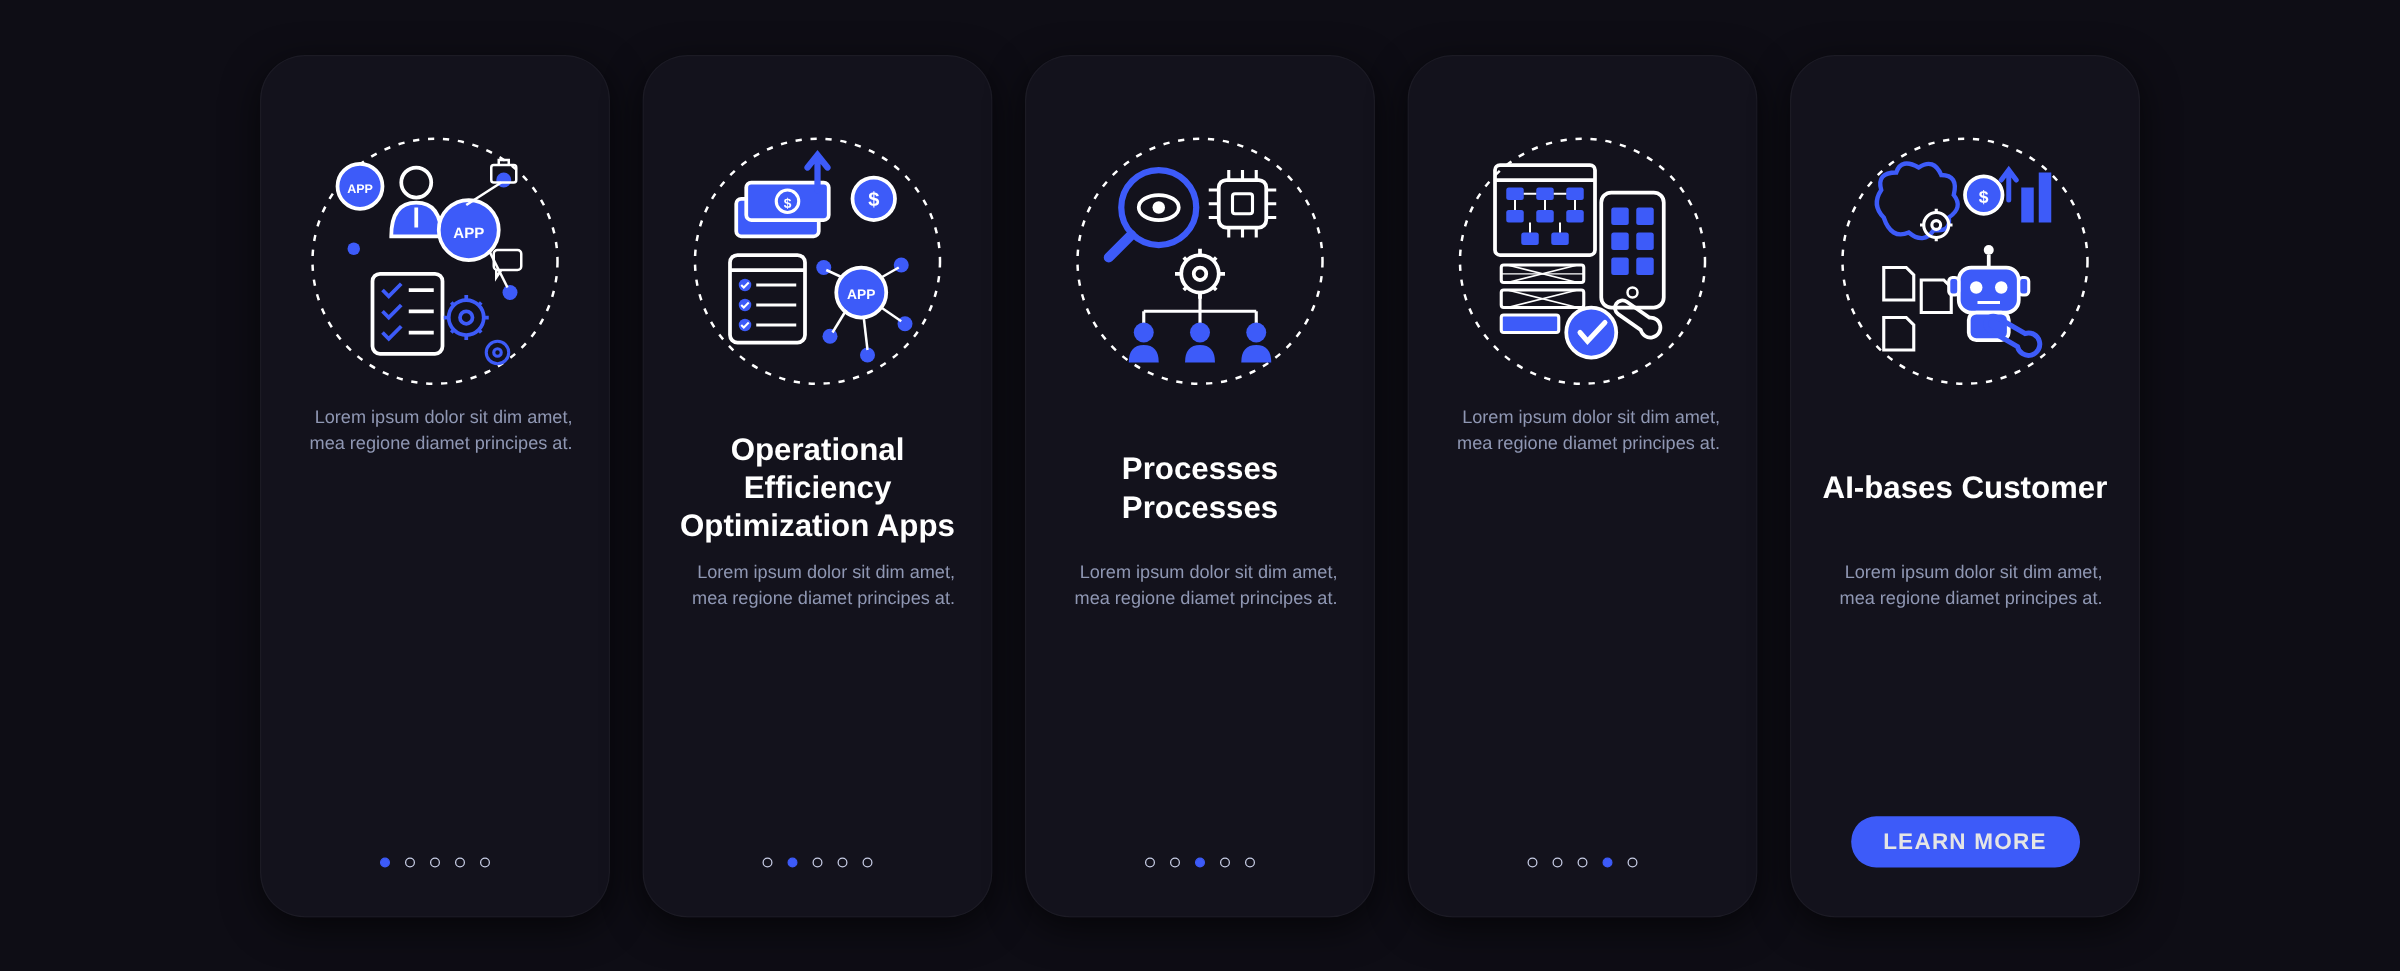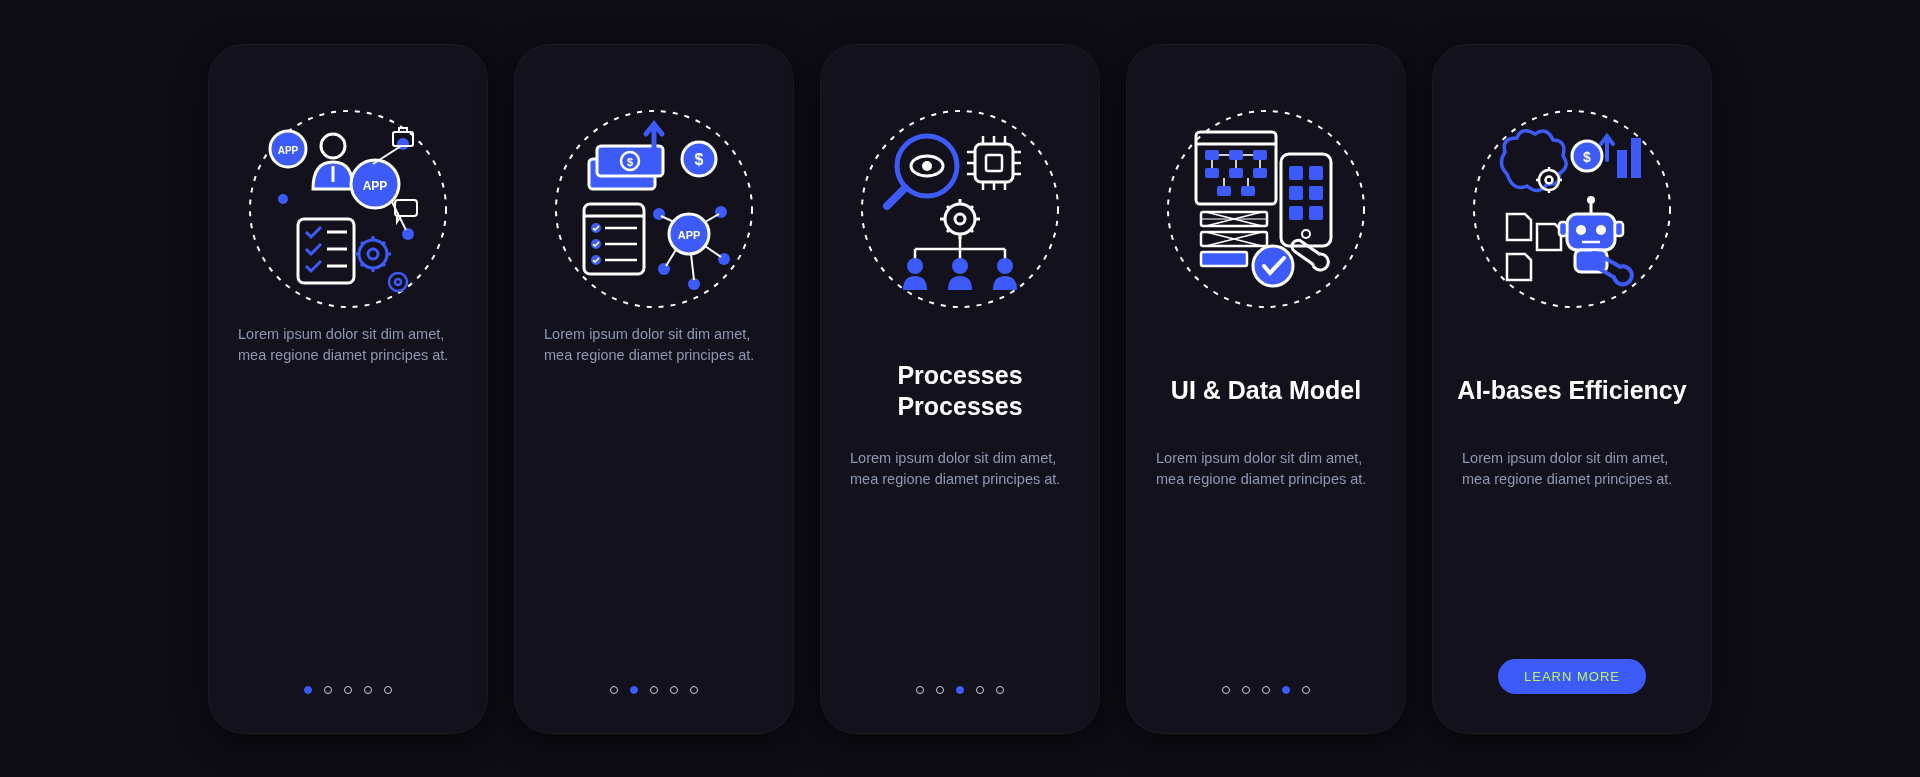--- a/index.html
+++ b/index.html
@@ -46,21 +46,21 @@
     line-height: 1.22;
     margin-top: 30px;
     min-height: 94px;
     display:flex;
     align-items:center;
     justify-content:center;
   }
   .desc {
     color: #8f97b3;
     font-size: 14.5px;
-    text-align: left;
+    text-align: right;
     line-height: 1.45;
     margin-top: 10px;
     padding: 0 6px;
   }
   .dots {
     display: flex;
     gap: 12px;
     margin-top: auto;
   }
   .dot {
@@ -69,23 +69,23 @@
     border-radius: 50%;
     border: 1.5px solid #c8cee6;
     background: transparent;
   }
   .dot.active {
     background: #3d5bf9;
     border-color: #3d5bf9;
   }
   .learn-btn {
     background: #3d5bf9;
-    color: #bef264;
-    font-size: 13px;
-    font-weight: 400;
+    color: #e5e5e5;
+    font-size: 18px;
+    font-weight: 700;
     letter-spacing: 1px;
     border: none;
     border-radius: 20px;
     padding: 10px 26px;
     margin-top: auto;
     cursor: pointer;
   }
 </style>
 </head>
 <body>
@@ -188,20 +188,21 @@
         <circle cx="175" cy="155" r="6" fill="#3d5bf9"></circle>
         <circle cx="115" cy="165" r="6" fill="#3d5bf9"></circle>
         <circle cx="145" cy="180" r="6" fill="#3d5bf9"></circle>
         <line x1="125" y1="118" x2="112" y2="112" stroke="#fff" stroke-width="2"></line>
         <line x1="156" y1="118" x2="170" y2="110" stroke="#fff" stroke-width="2"></line>
         <line x1="156" y1="142" x2="172" y2="153" stroke="#fff" stroke-width="2"></line>
         <line x1="128" y1="144" x2="117" y2="162" stroke="#fff" stroke-width="2"></line>
         <line x1="142" y1="150" x2="145" y2="176" stroke="#fff" stroke-width="2"></line>
       </svg>
     </div>
+    <h3 class="title">Operational Efficiency Optimization Apps</h3>
     <p class="desc">Lorem ipsum dolor sit dim amet, mea regione diamet principes at.</p>
     <div class="dots">
       <span class="dot"></span>
       <span class="dot active"></span>
       <span class="dot"></span>
       <span class="dot"></span>
       <span class="dot"></span>
     </div>
   </div>
 
@@ -319,21 +320,20 @@
         <rect x="40" y="148" width="46" height="14" rx="2" fill="#3d5bf9" stroke="#fff" stroke-width="2.5"></rect>
 
         <circle cx="112" cy="162" r="20" fill="#3d5bf9" stroke="#fff" stroke-width="3"></circle>
         <path d="M103 162 l6 7 l14 -15" fill="none" stroke="#fff" stroke-width="4" stroke-linecap="round"></path>
 
         <g transform="translate(155,155) rotate(35)">
           <path d="M0 -6 a8 8 0 1 1 0 12 l-22 0 a4 4 0 0 1 0 -12 z" fill="none" stroke="#fff" stroke-width="3"></path>
         </g>
       </svg>
     </div>
-    <h3 class="title">UI &amp; Data Model</h3>
     <p class="desc">Lorem ipsum dolor sit dim amet, mea regione diamet principes at.</p>
     <div class="dots">
       <span class="dot"></span>
       <span class="dot"></span>
       <span class="dot"></span>
       <span class="dot active"></span>
       <span class="dot"></span>
     </div>
   </div>
 
@@ -375,18 +375,18 @@
         <circle cx="124" cy="96" r="4" fill="#fff"></circle>
         <rect x="92" y="118" width="8" height="14" rx="3" fill="#3d5bf9" stroke="#fff" stroke-width="2.5"></rect>
         <rect x="148" y="118" width="8" height="14" rx="3" fill="#3d5bf9" stroke="#fff" stroke-width="2.5"></rect>
         <rect x="108" y="146" width="32" height="22" rx="6" fill="#3d5bf9" stroke="#fff" stroke-width="3"></rect>
 
         <g transform="translate(150,168) rotate(30)">
           <path d="M0 -6 a9 9 0 1 1 0 12 l-26 0 a4 4 0 0 1 0 -12 z" fill="none" stroke="#3d5bf9" stroke-width="4"></path>
         </g>
       </svg>
     </div>
-    <h3 class="title">AI-bases Efficiency</h3>
+    <h3 class="title">AI-bases Customer</h3>
     <p class="desc">Lorem ipsum dolor sit dim amet, mea regione diamet principes at.</p>
     <button class="learn-btn">LEARN MORE</button>
   </div>
 
 </div>
 
 </body></html>

